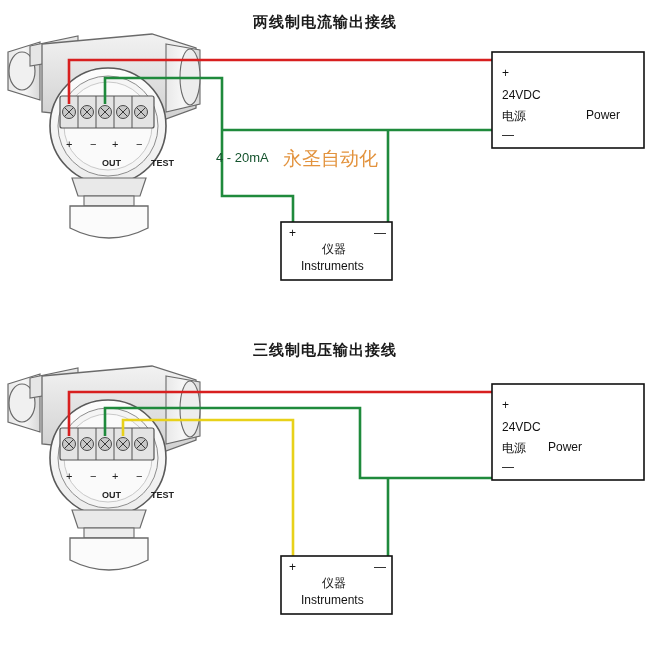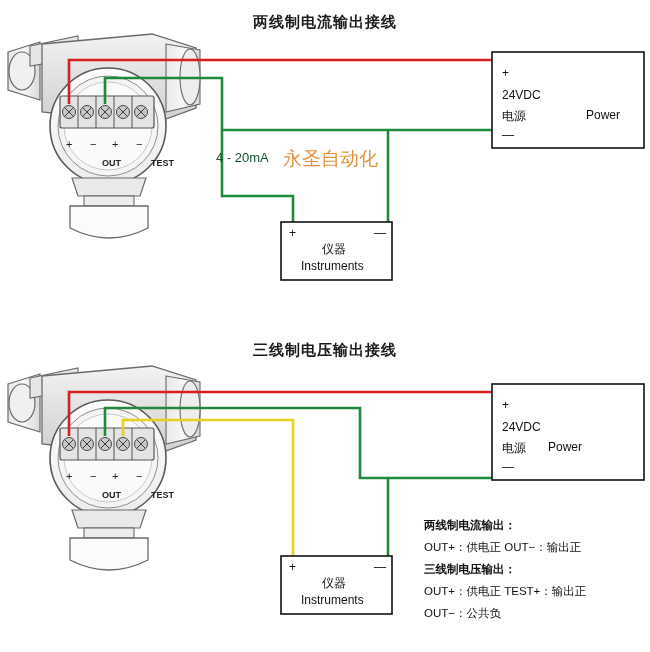--- a/index.html
+++ b/index.html
@@ -230,21 +230,14 @@
 
   <div class="box-text" style="left:502px; top:398px;">+</div>
   <div class="box-text" style="left:502px; top:420px;">24VDC</div>
   <div class="box-text" style="left:502px; top:440px;">电源</div>
   <div class="box-text" style="left:548px; top:440px;">Power</div>
   <div class="box-text" style="left:502px; top:460px;">—</div>
 
   <div class="cur-lbl" style="left:216px; top:150px;">4 - 20mA</div>
   <div class="wm" style="left:283px; top:146px;">永圣自动化</div>
 
-  <div class="legend" style="left:424px; top:514px;">
-    <div style="font-weight:bold;">两线制电流输出：</div>
-    <div>OUT+：供电正  OUT−：输出正</div>
-    <div style="font-weight:bold;">三线制电压输出：</div>
-    <div>OUT+：供电正  TEST+：输出正</div>
-    <div>OUT−：公共负</div>
-  </div>
 
 </div>
 
 </body></html>

